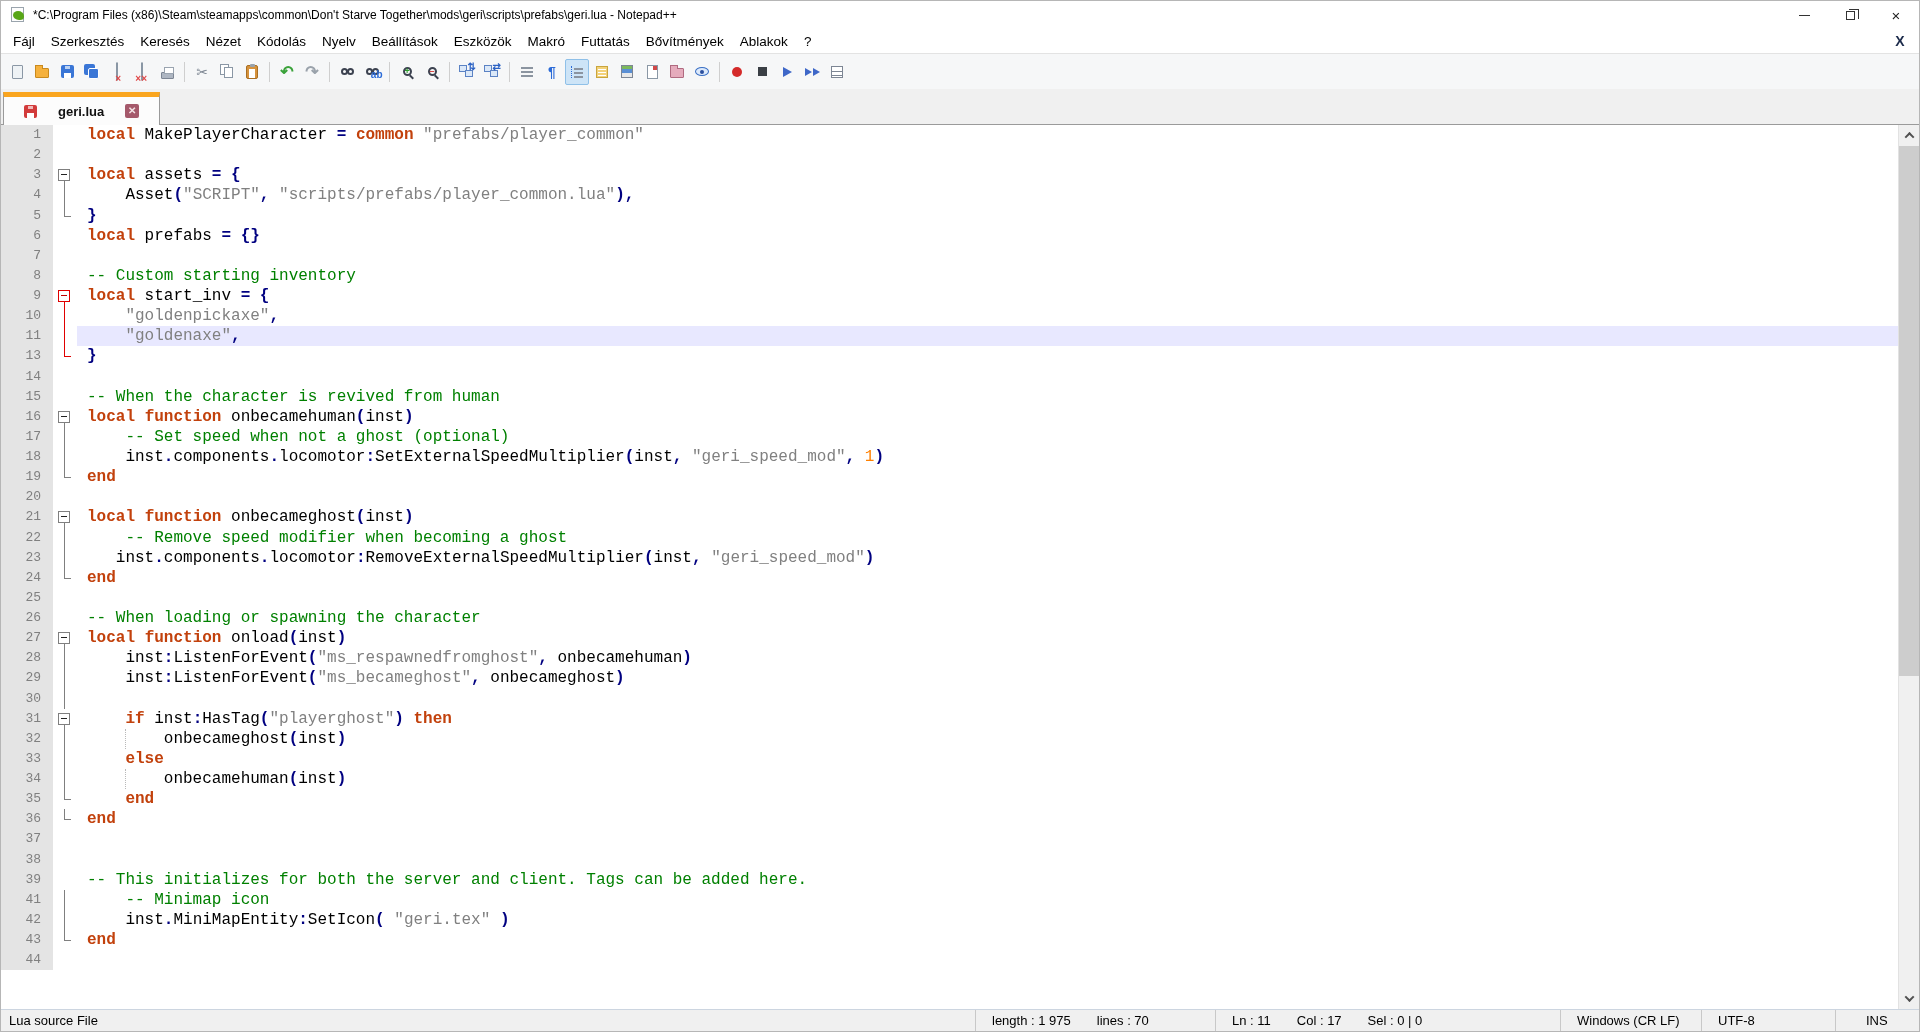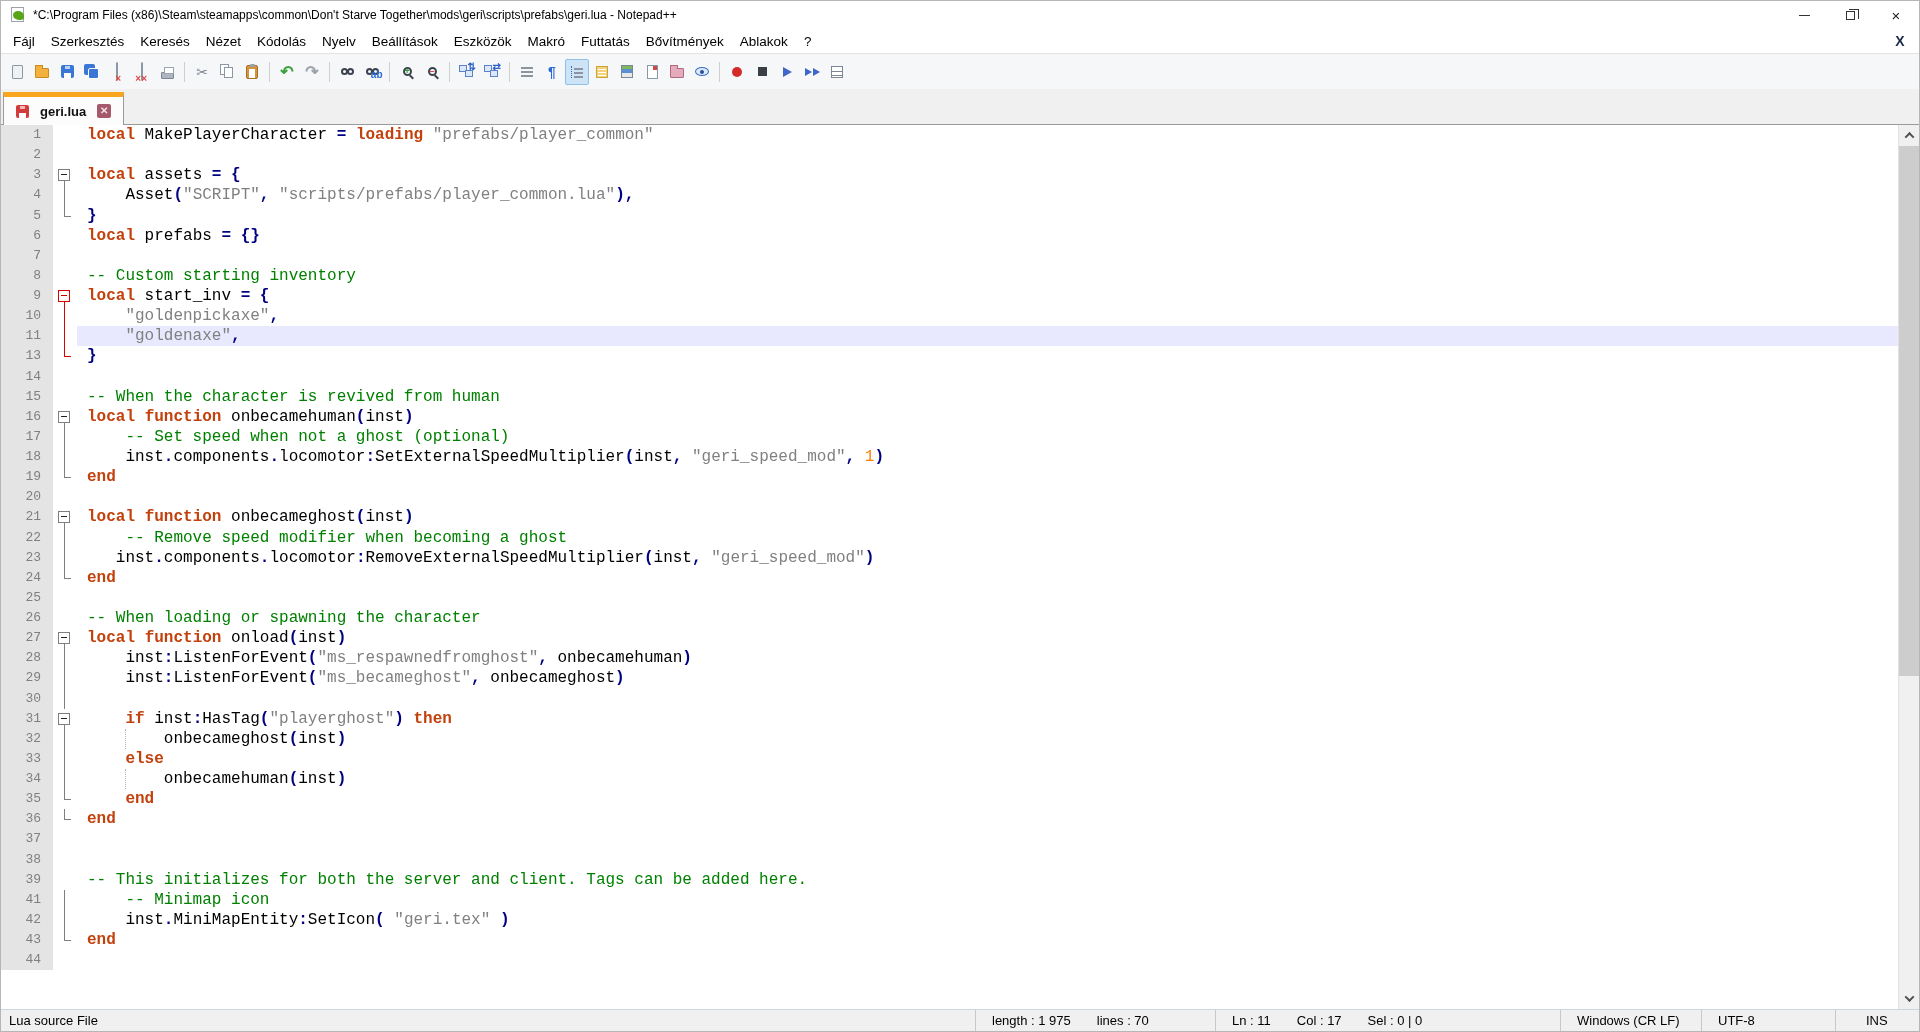--- a/index.html
+++ b/index.html
@@ -94,21 +94,21 @@
   .sh-play { width:0; height:0; border-left:9px solid #3e67c8; border-top:5px solid transparent; border-bottom:5px solid transparent; }
   .sh-play2 { display:flex; gap:1px; }
   .sh-play2 i { width:0; height:0; border-left:7px solid #3e67c8; border-top:4px solid transparent; border-bottom:4px solid transparent; }
   .sh-grid { width:12px; height:12px; border:1px solid #7d8694;
     background:linear-gradient(#fff 0 4px, #7d8694 4px 5px, #fff 5px 8px, #7d8694 8px 9px, #fff 9px 100%); }
 
   
   .tabbar { height:36px; background:#f0f0f0; border-bottom:1px solid #9a9a9a;
     display:flex; align-items:flex-end; padding-left:2px; flex:0 0 auto; }
   .tab { height:33px; background:#fcfcfc; border:1px solid #9a9a9a; border-bottom:none;
-    border-top:5px solid #faa51e; display:flex; align-items:center; gap:11px; padding:0 12px;
+    border-top:5px solid #faa51e; display:flex; align-items:center; gap:21px; padding:0 20px;
     margin-bottom:-1px; }
   .tab-floppy { width:13px; height:13px; background:#d23b3b; border-radius:2px; position:relative; }
   .tab-floppy::before { content:""; position:absolute; left:3px; bottom:0; width:7px; height:5px; background:#fff; }
   .tab-floppy::after { content:""; position:absolute; left:4px; top:1px; width:5px; height:3px; background:#f0b9b9; }
   .tab-label { font-size:13px; font-weight:600; color:#111; }
   .tab-close { width:14px; height:14px; background:#a5596b; border-radius:2px; color:#f4e3e6;
     font-size:10px; line-height:14px; text-align:center; font-weight:bold; }
 
   
   .editor { flex:1; position:relative; background:#fff; overflow:hidden; display:flex; }
@@ -349,21 +349,21 @@
       <span class="tab-label">geri.lua</span>
       <span class="tab-close">✕</span>
     </div>
   </div>
 
   <div class="editor">
     <div class="code-scroll" id="code-lines">
         <div class="row">
           <div class="lnum">1</div>
           <div class="fold"></div>
-          <div class="code"><span class="tok-k">local</span><span class="tok-p"> MakePlayerCharacter </span><span class="tok-o">=</span><span class="tok-p"> </span><span class="tok-k">loading</span><span class="tok-p"> </span><span class="tok-s">"prefabs/player_common"</span></div>
+          <div class="code"><span class="tok-k">local</span><span class="tok-p"> MakePlayerCharacter </span><span class="tok-o">=</span><span class="tok-p"> </span><span class="tok-k">common</span><span class="tok-p"> </span><span class="tok-s">"prefabs/player_common"</span></div>
         </div>
         <div class="row">
           <div class="lnum">2</div>
           <div class="fold"></div>
           <div class="code"></div>
         </div>
         <div class="row">
           <div class="lnum">3</div>
           <div class="fold">
             <i class="stem below"></i>

